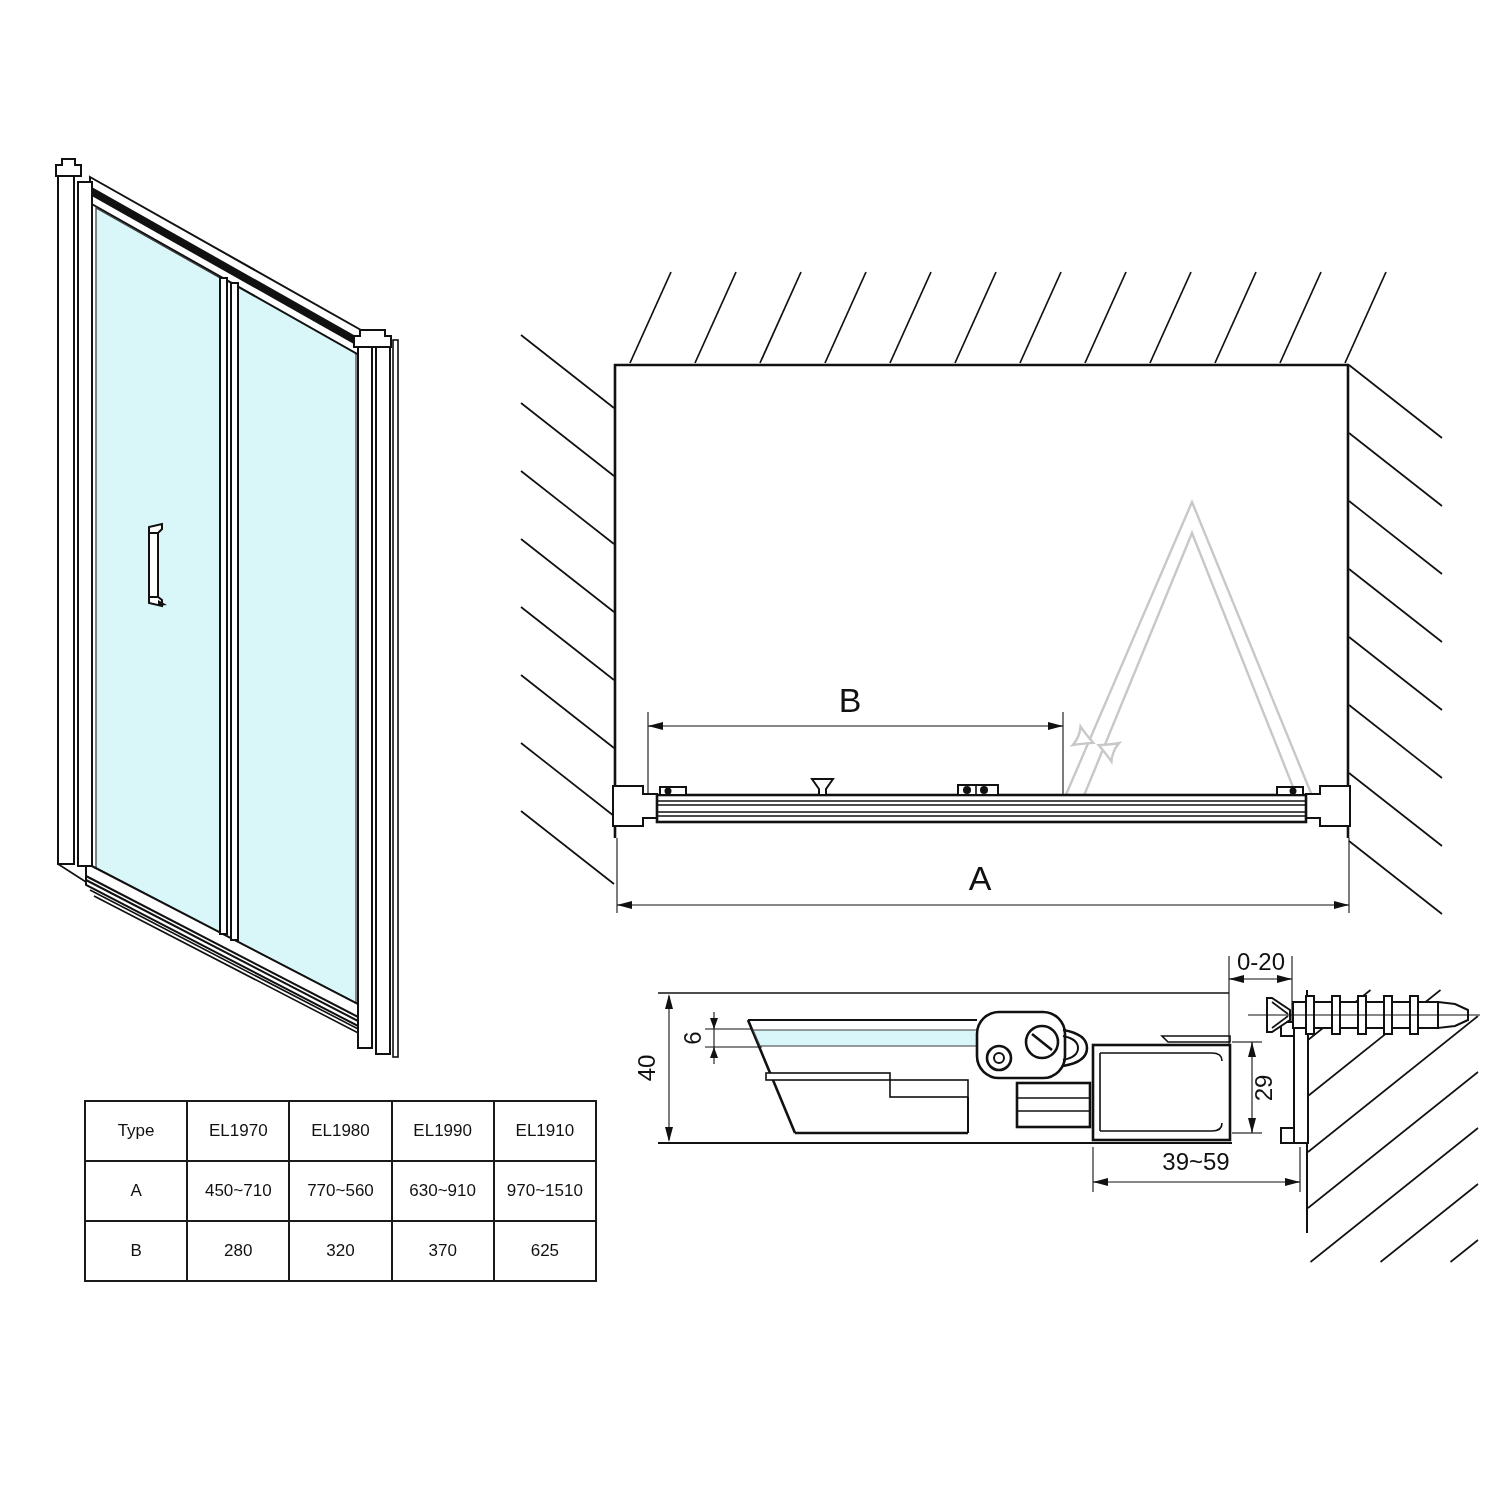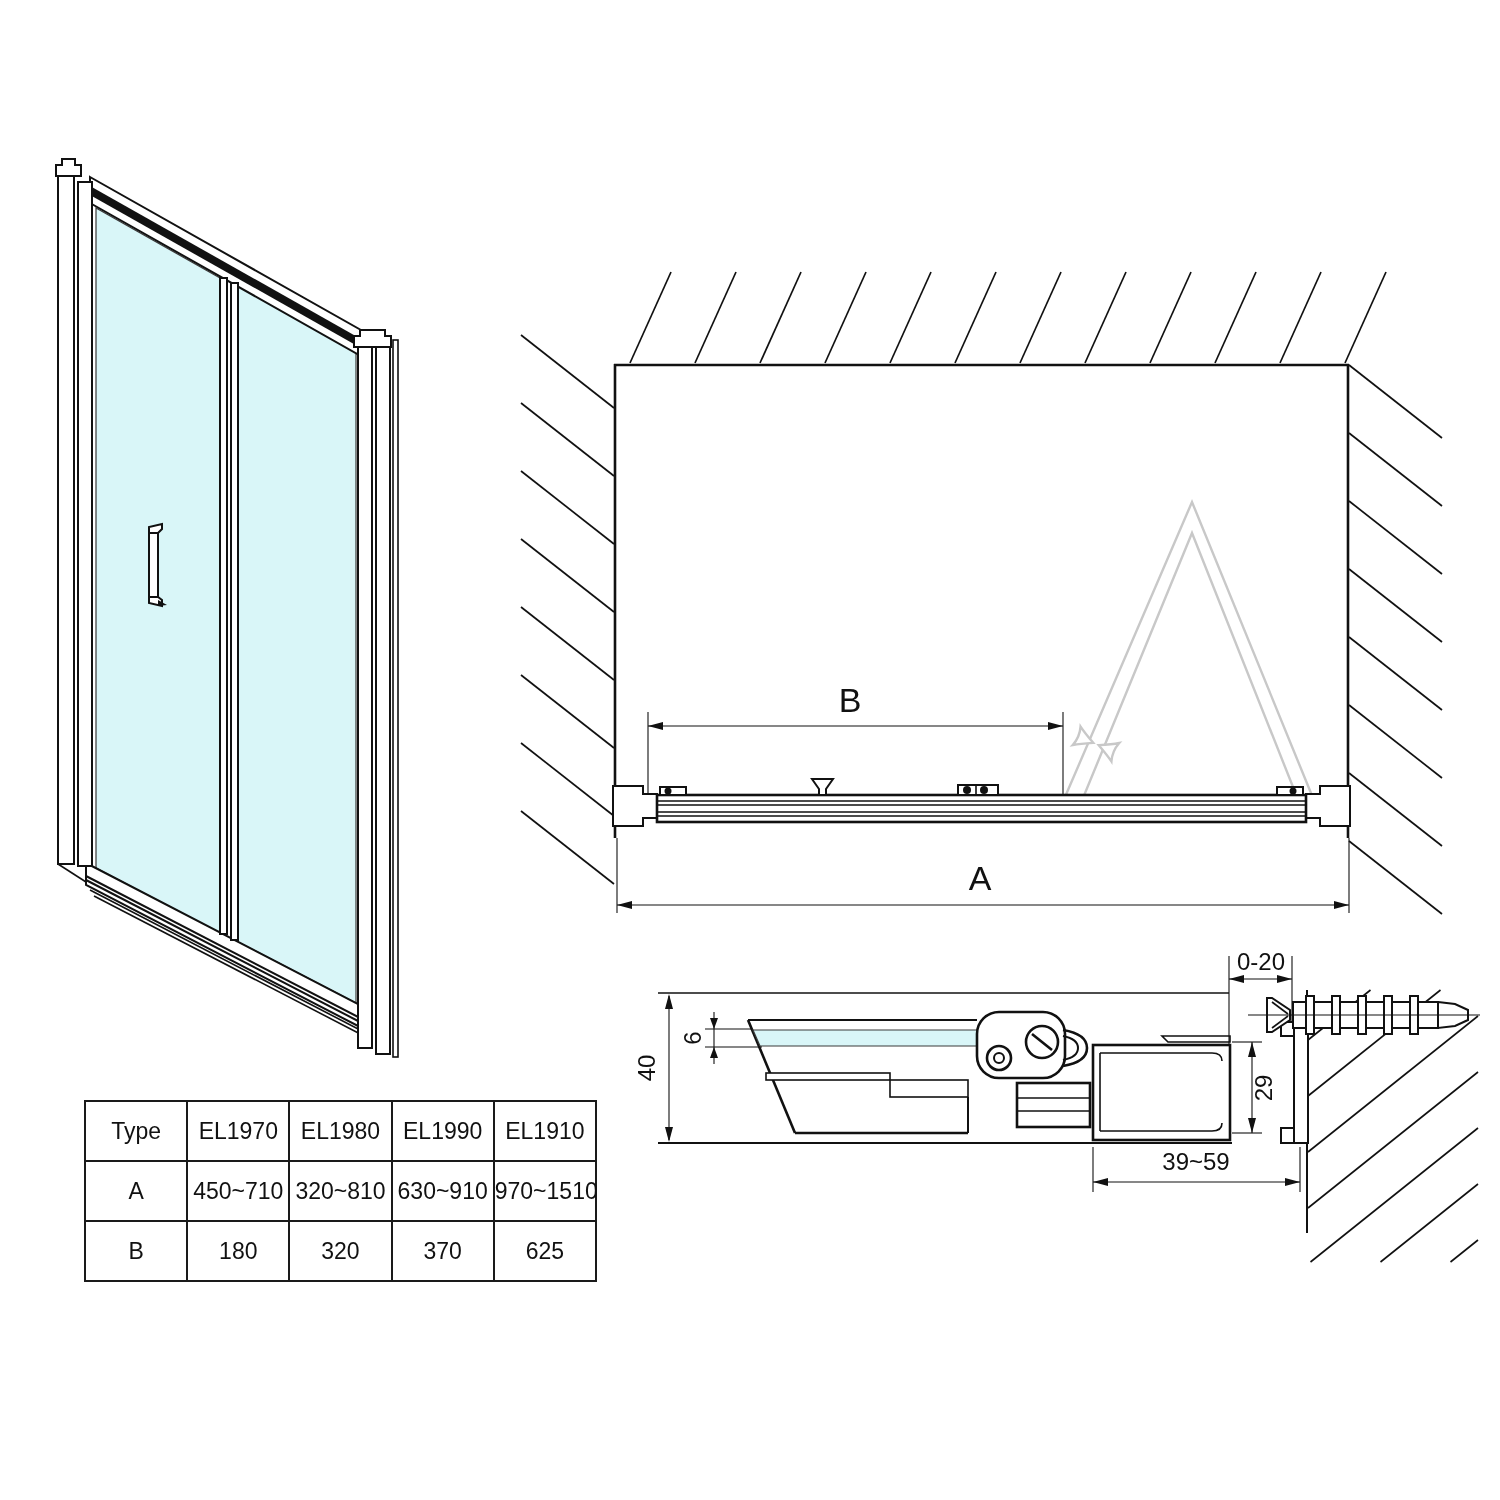--- a/index.html
+++ b/index.html
@@ -18,21 +18,21 @@
   .dim{stroke:#111;stroke-width:1.1;fill:none}
   .dimtxt{font:24px "Liberation Sans",sans-serif;fill:#111}
   .biglbl{font:34px "Liberation Sans",sans-serif;fill:#111}
   .hatch line{stroke:#111;stroke-width:1.7}
   .ghostg{stroke:#c8c8c8;stroke-width:2.4;fill:none}
   .glass{fill:#d9f6f8;stroke:#3a3a3a;stroke-width:1.2}
   
   .spec-table{position:absolute;left:84px;top:1100px;width:513px;height:174px;
               border-collapse:collapse;table-layout:fixed;background:#fff;}
   .spec-table td{border:2px solid #1a1a1a;text-align:center;vertical-align:middle;
-                 font-size:23px;color:#111;height:58px;padding:0;}
+                 font-size:17px;color:#111;height:58px;padding:0;}
 </style>
 </head>
 <body>
 
 <div class="canvas">
 
 <svg width="1500" height="1500" viewBox="0 0 1500 1500">
 
   <g>
 
@@ -292,27 +292,27 @@
     <tr>
       <td>Type</td>
       <td>EL1970</td>
       <td>EL1980</td>
       <td>EL1990</td>
       <td>EL1910</td>
     </tr>
     <tr>
       <td>A</td>
       <td>450~710</td>
-      <td>320~810</td>
+      <td>770~560</td>
       <td>630~910</td>
       <td>970~1510</td>
     </tr>
     <tr>
       <td>B</td>
-      <td>180</td>
+      <td>280</td>
       <td>320</td>
       <td>370</td>
       <td>625</td>
     </tr>
   </tbody>
 </table>
 
 </div>
 
 </body></html>

